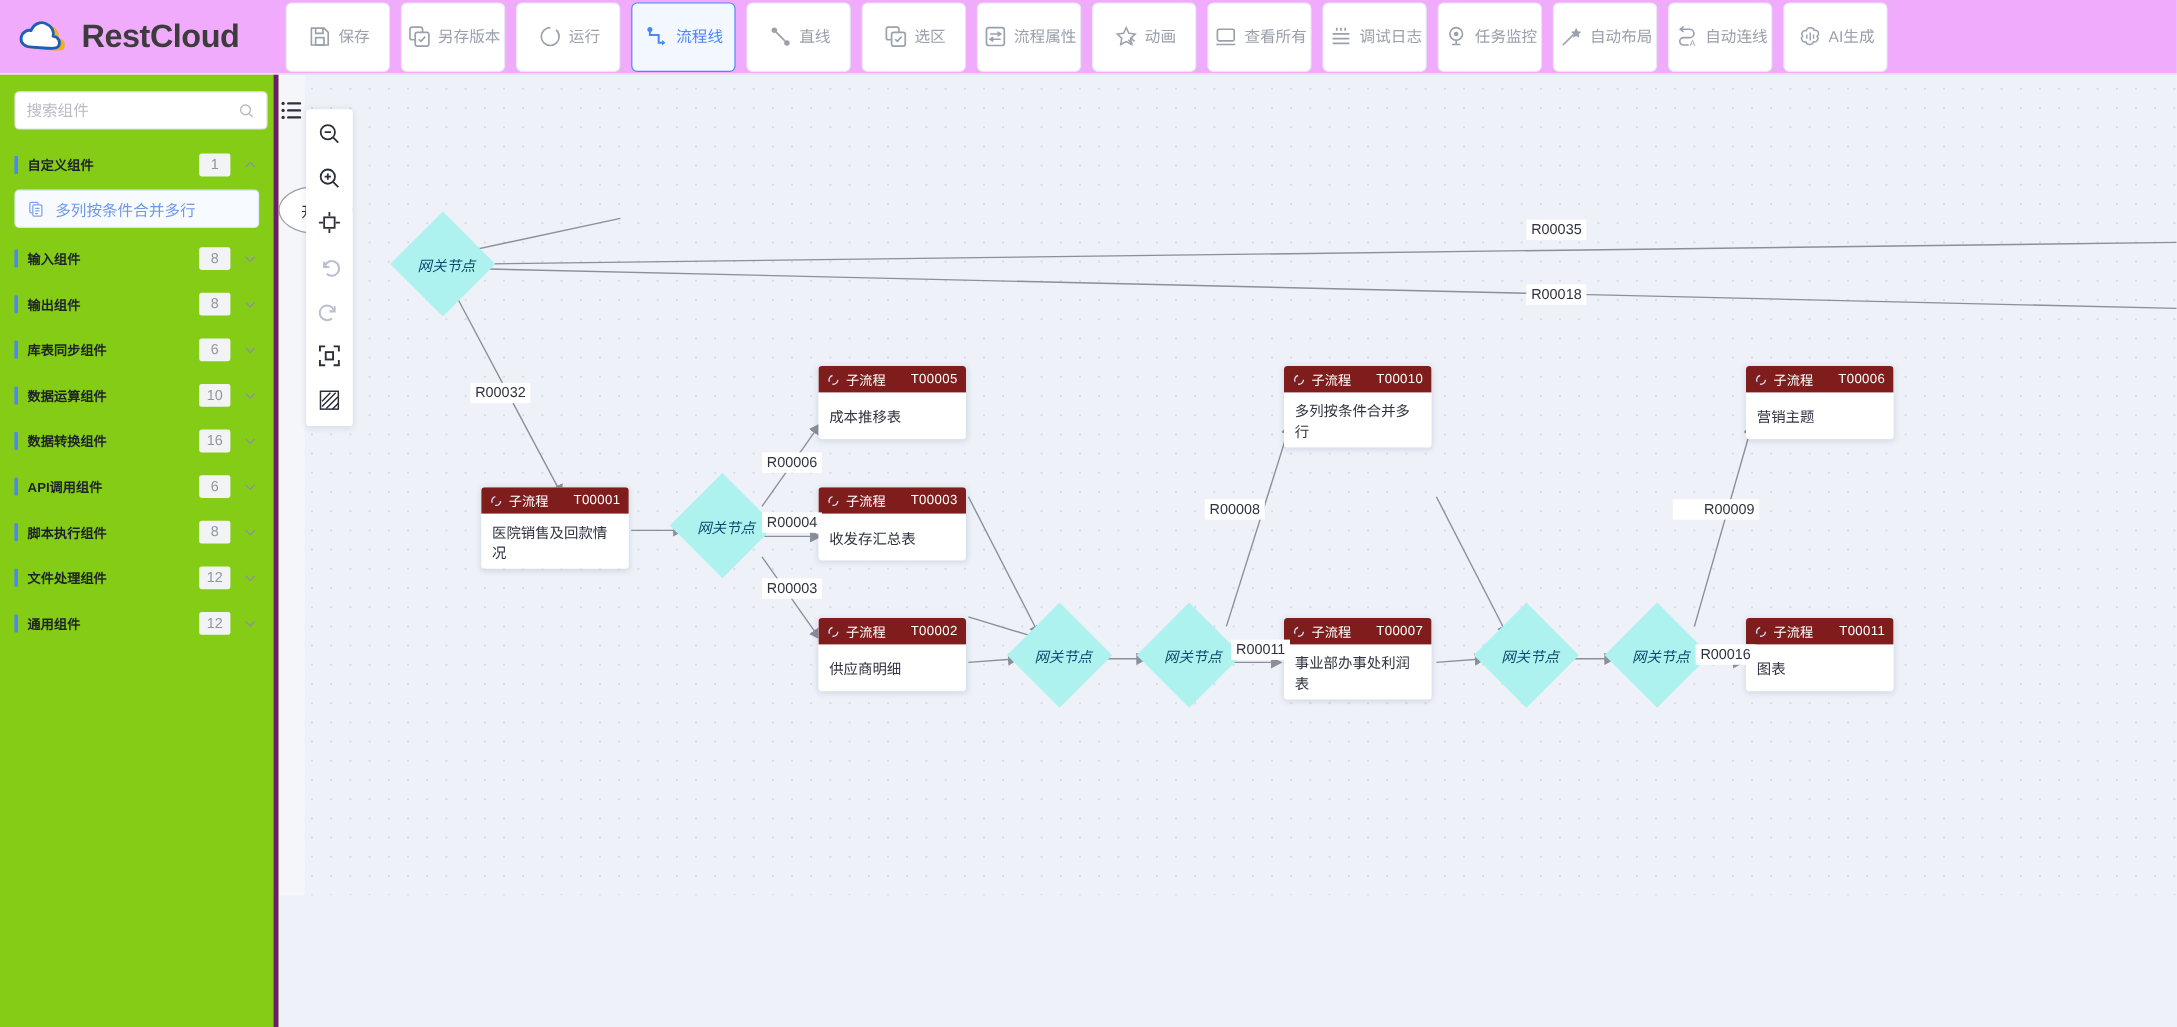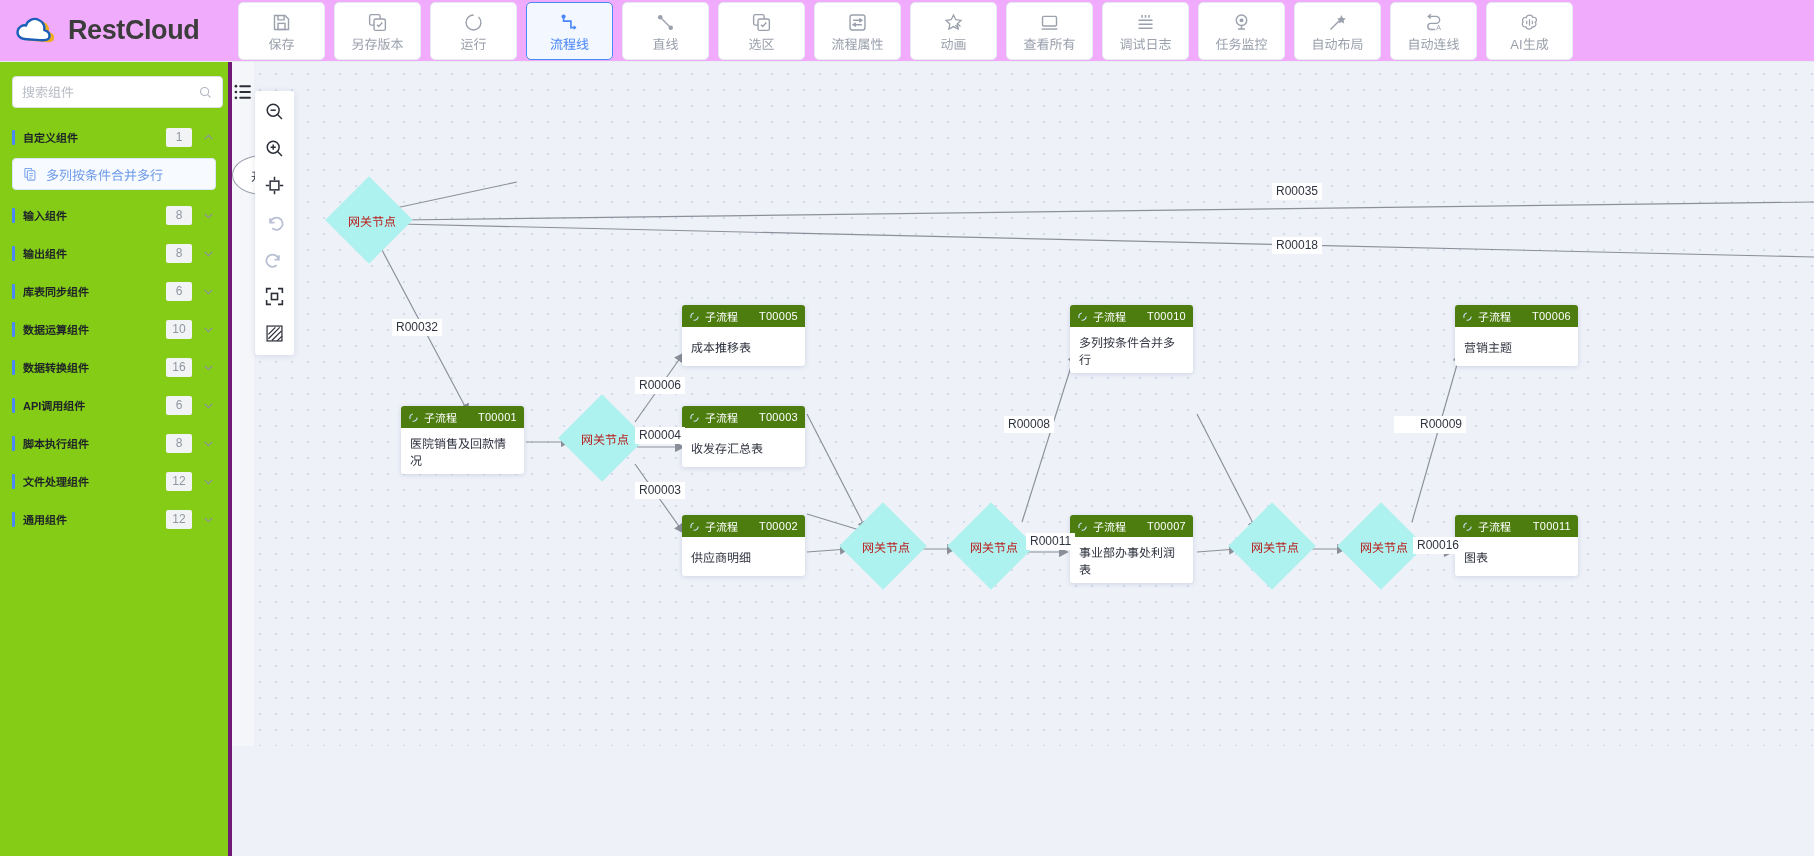--- a/index.html
+++ b/index.html
@@ -33,21 +33,21 @@
   }
   .toolbar {
     display: flex; align-items: center; gap: 9px;
     padding-left: 6px; height: 62px;
     overflow: hidden; flex: 1;
   }
   .tool-btn {
     width: 87px; height: 58px;
     border: 1px solid #e4e9f2; border-radius: 5px;
     background: #fff;
-    display: flex; flex-direction: column;
+    display: flex; flex-direction: row;
     align-items: center; justify-content: center;
     gap: 3px; cursor: pointer; flex: 0 0 87px;
   }
   .tool-btn .ico {
     width: 24px; height: 24px;
     display: flex; align-items: center; justify-content: center;
     color: #9aa0ac;
   }
   .tool-btn .lbl { font-size: 13px; color: #9aa0ac; line-height: 1; }
   .tool-btn.active {
@@ -156,21 +156,21 @@
 
   
   .node-sub {
     position: absolute;
     width: 123px; background: #ffffff;
     border-radius: 3px;
     box-shadow: 0 1px 5px rgba(40,60,110,.16);
     overflow: hidden; z-index: 12; cursor: move;
   }
   .node-sub .nhead {
-    height: 22px; background: #4d7c0f;
+    height: 22px; background: #7f1d1d;
     display: flex; align-items: center;
     padding: 0 7px; gap: 5px;
   }
   .node-sub .nhead .hico { color: #cfe0ff; display: flex; }
   .node-sub .nhead .htype { font-size: 11px; color: #ffffff; }
   .node-sub .nhead .hid {
     font-size: 11px; color: #ffffff;
     margin-left: auto; letter-spacing: .3px;
   }
   .node-sub .nbody {
@@ -181,23 +181,24 @@
   }
   .node-gw {
     position: absolute;
     width: 62px; height: 62px;
     background: #aef2ef;
     transform: rotate(45deg);
     z-index: 11; cursor: move;
   }
   .node-gw-label {
     position: absolute;
-    font-size: 12px; color: #b91c1c;
+    font-size: 12px; color: #0c4a6e;
     z-index: 13; pointer-events: none;
     white-space: nowrap;
+    font-style: italic;
   }
   .node-start {
     position: absolute;
     width: 62px; height: 40px;
     border: 1px solid #9aa0ac; border-radius: 50%;
     background: #fff;
     display: flex; align-items: center; justify-content: center;
     font-size: 12px; color: #2b2f38; z-index: 10;
   }
   .edge-label {

